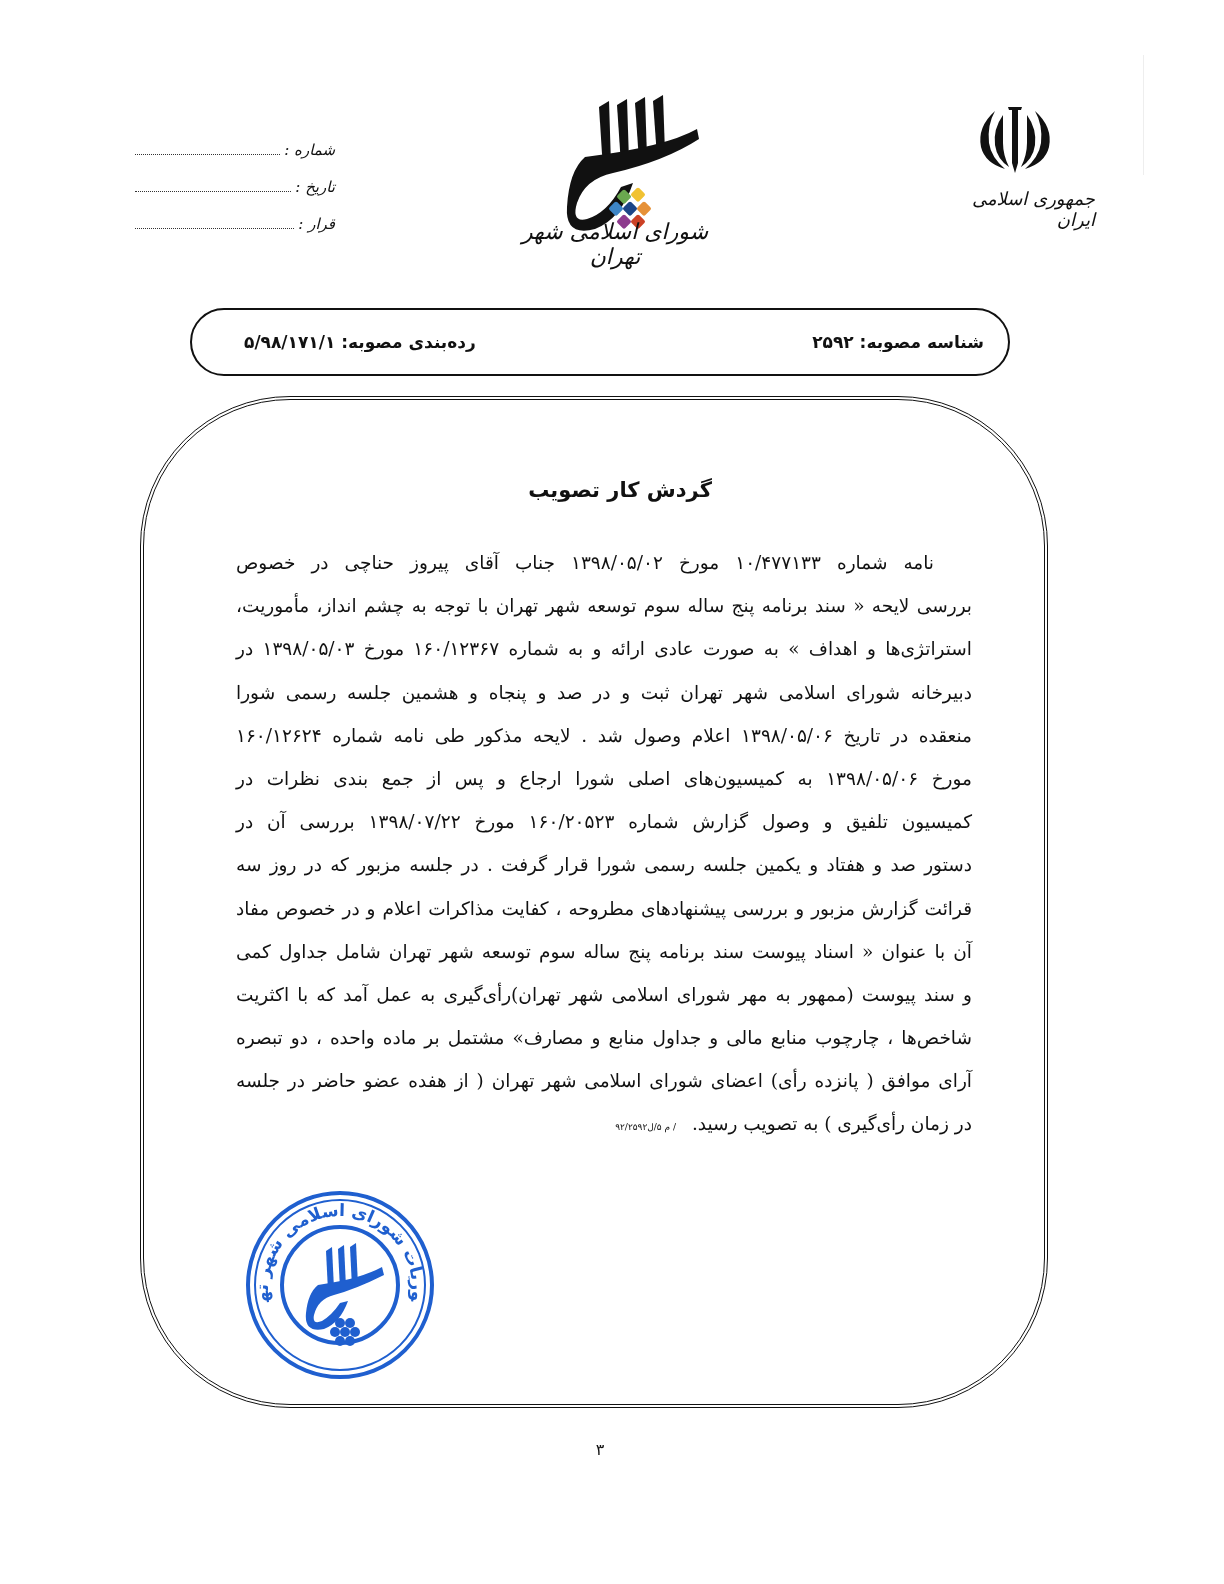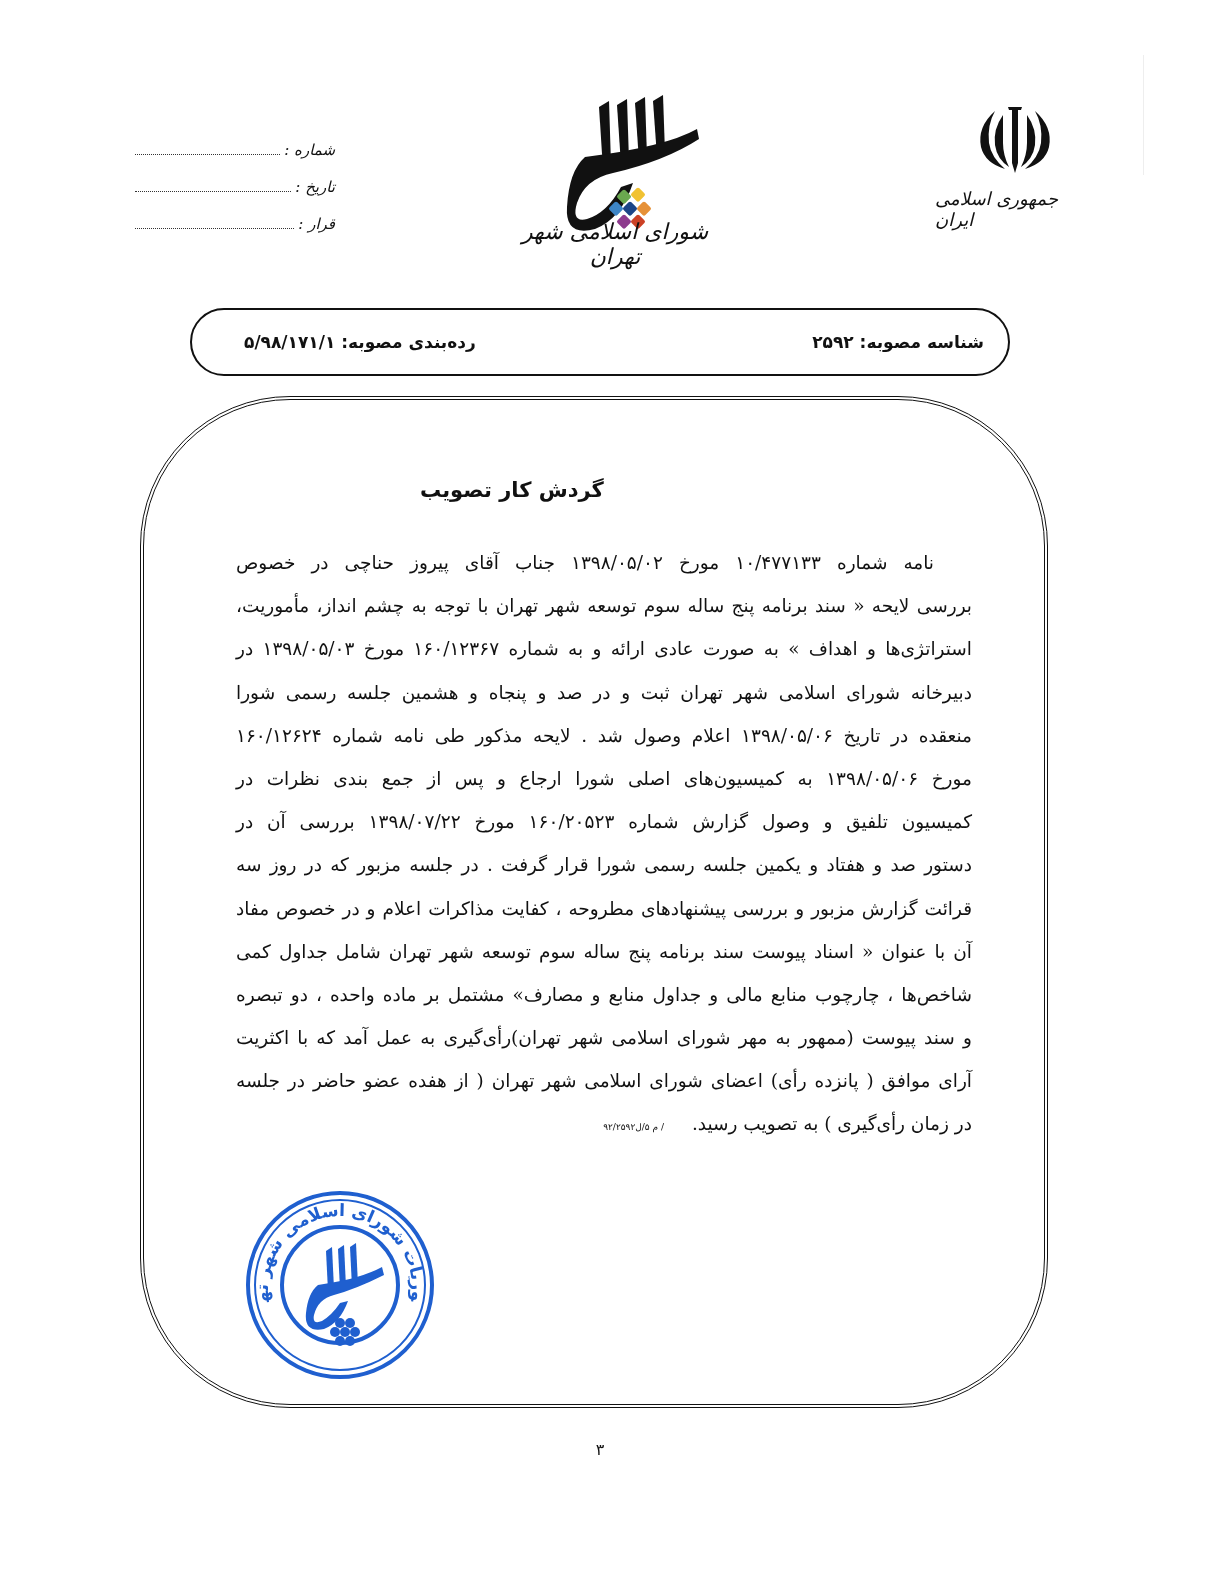--- a/index.html
+++ b/index.html
@@ -12,42 +12,42 @@
   .field-label { font-family: "DejaVu Serif", serif; font-style: italic; font-size: 15px; white-space: nowrap; margin-top: 26px; }
   .field-dots { flex: 1; border-bottom: 1px dotted #333; margin-right: 4px; height: 12px; }
 
   
   .council-logo { position: absolute; left: 525px; top: 95px; width: 180px; height: 170px; }
   .council-name { position: absolute; left: 510px; top: 219px; width: 210px; text-align: center;
                   font-family: "DejaVu Serif", serif; font-style: italic; font-size: 22px; direction: rtl; }
 
   
   .emblem { position: absolute; left: 975px; top: 105px; width: 80px; height: 70px; }
-  .republic-name { position: absolute; left: 935px; top: 188px; width: 160px; text-align: left;
+  .republic-name { position: absolute; left: 935px; top: 188px; width: 160px; text-align: right;
                    font-family: "DejaVu Serif", serif; font-style: italic; font-size: 18px; direction: rtl; }
 
   
   .id-bar { position: absolute; left: 190px; top: 308px; width: 820px; height: 68px;
             border: 2px solid #111; border-radius: 34px; box-sizing: border-box;
             direction: rtl; display: flex; align-items: center; justify-content: space-between;
             padding: 0 24px 0 52px; font-weight: bold; font-size: 17px; }
 
   
   .frame { position: absolute; left: 140px; top: 396px; width: 908px; height: 1012px;
            border: 4px double #111; border-radius: 150px; box-sizing: border-box; }
 
-  .title { position: absolute; left: 420px; top: 478px; width: 400px; text-align: left;
+  .title { position: absolute; left: 420px; top: 478px; width: 400px; text-align: center;
            font-weight: bold; font-size: 21px; direction: rtl; }
 
   .body-text { position: absolute; left: 236px; top: 541px; width: 736px;
                direction: rtl; text-align: justify; text-align-last: right;
                font-family: "DejaVu Serif", serif; font-size: 18.5px; line-height: 43.2px; }
   .body-line { display: block; text-align: justify; text-align-last: justify; white-space: nowrap; height: 43.2px; }
   .body-line.last { text-align-last: right; }
-  .ref-code { font-size: 9px; margin-right: 22px; }
+  .ref-code { font-size: 9px; margin-right: 10px; }
 
   .stamp { position: absolute; left: 240px; top: 1185px; width: 200px; height: 200px; }
 
   .page-number { position: absolute; left: 580px; top: 1440px; width: 40px; text-align: center; font-size: 16px; }
 
   .edge-line { position: absolute; left: 1143px; top: 55px; width: 1px; height: 120px; background: #eee; }
 </style>
 </head>
 <body>
 
@@ -119,22 +119,22 @@
   <span class="body-line" style="padding-right:38px;box-sizing:border-box;">نامه شماره ۱۰/۴۷۷۱۳۳ مورخ ۱۳۹۸/۰۵/۰۲ جناب آقای پیروز حناچی در خصوص</span>
   <span class="body-line">بررسی لایحه « سند برنامه پنج ساله سوم توسعه شهر تهران با توجه به چشم انداز، مأموریت،</span>
   <span class="body-line">استراتژی‌ها و اهداف » به صورت عادی ارائه و به شماره ۱۶۰/۱۲۳۶۷ مورخ ۱۳۹۸/۰۵/۰۳ در</span>
   <span class="body-line">دبیرخانه شورای اسلامی شهر تهران ثبت و در صد و پنجاه و هشمین جلسه رسمی شورا</span>
   <span class="body-line">منعقده در تاریخ ۱۳۹۸/۰۵/۰۶ اعلام وصول شد . لایحه مذکور طی نامه شماره ۱۶۰/۱۲۶۲۴</span>
   <span class="body-line">مورخ ۱۳۹۸/۰۵/۰۶ به کمیسیون‌های اصلی شورا ارجاع و پس از جمع بندی نظرات در</span>
   <span class="body-line">کمیسیون تلفیق و وصول گزارش شماره ۱۶۰/۲۰۵۲۳ مورخ ۱۳۹۸/۰۷/۲۲ بررسی آن در</span>
   <span class="body-line">دستور صد و هفتاد و یکمین جلسه رسمی شورا قرار گرفت . در جلسه مزبور که در روز سه</span>
   <span class="body-line">قرائت گزارش مزبور و بررسی پیشنهادهای مطروحه ، کفایت مذاکرات اعلام و در خصوص مفاد</span>
   <span class="body-line">آن با عنوان « اسناد پیوست سند برنامه پنج ساله سوم توسعه شهر تهران شامل جداول کمی</span>
+  <span class="body-line">و سند پیوست (ممهور به مهر شورای اسلامی شهر تهران)رأی‌گیری به عمل آمد که با اکثریت</span>
   <span class="body-line">شاخص‌ها ، چارچوب منابع مالی و جداول منابع و مصارف» مشتمل بر ماده واحده ، دو تبصره</span>
-  <span class="body-line">و سند پیوست (ممهور به مهر شورای اسلامی شهر تهران)رأی‌گیری به عمل آمد که با اکثریت</span>
   <span class="body-line">آرای موافق ( پانزده رأی) اعضای شورای اسلامی شهر تهران ( از هفده عضو حاضر در جلسه</span>
   <span class="body-line last">
     <span>در زمان رأی‌گیری ) به تصویب رسید.</span>
     <span class="ref-code">/ م ۵/ل۹۲/۲۵۹۲</span>
   </span>
 </div>
 
 <svg class="stamp" viewBox="0 0 200 200">
   <g fill="none" stroke="#1f5fcf">
     <circle cx="100" cy="100" r="92" stroke-width="4"></circle>

